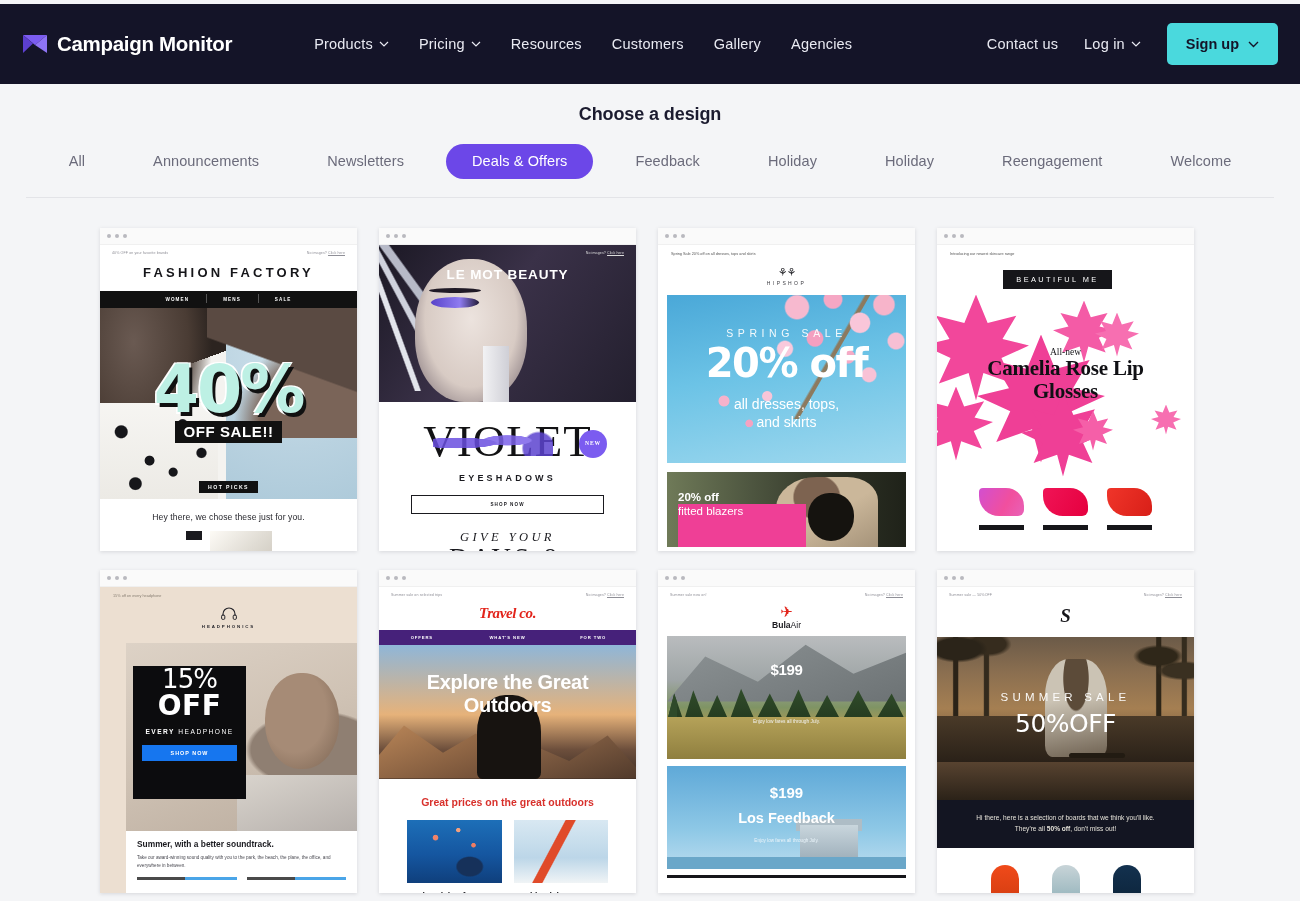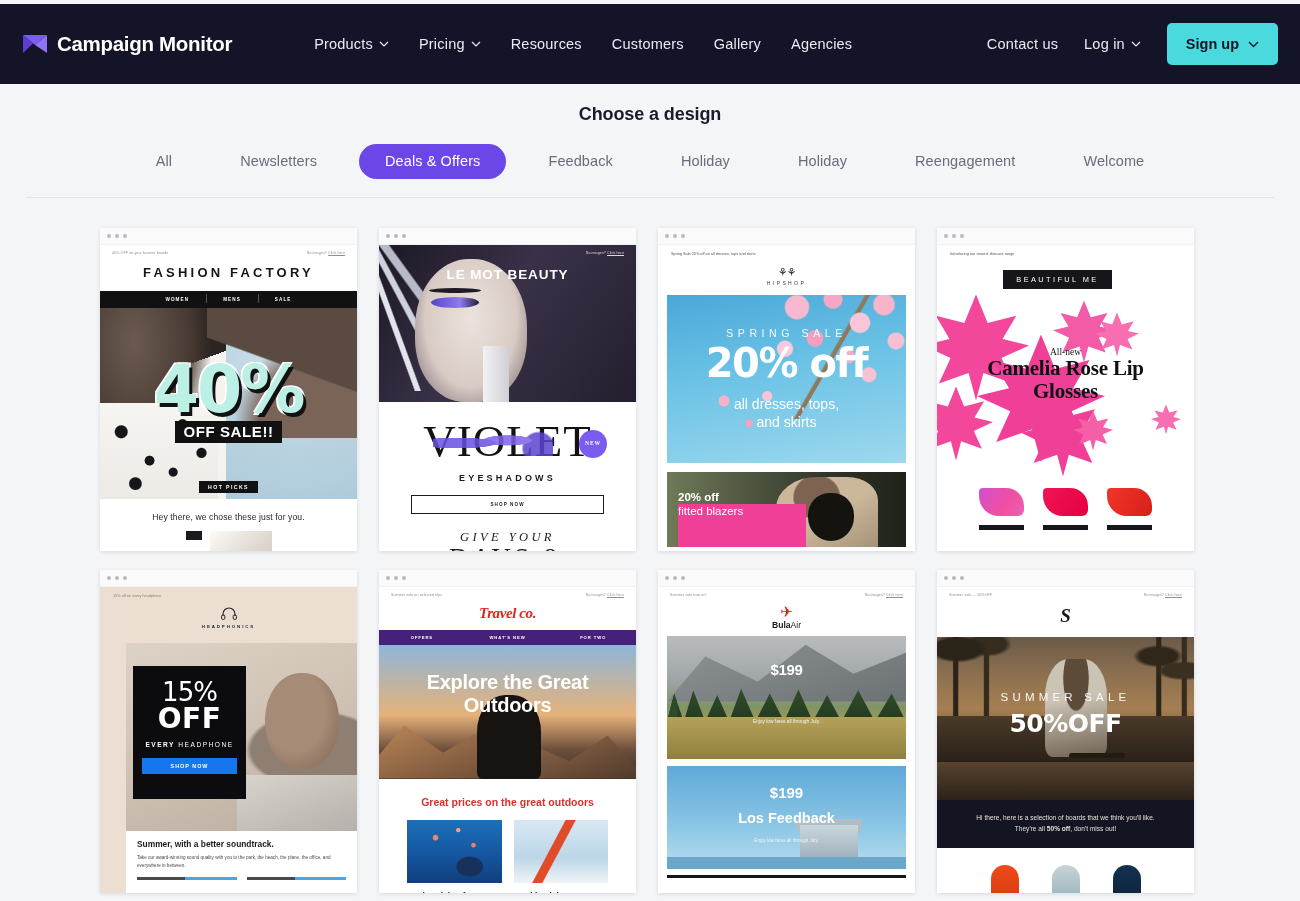--- a/index.html
+++ b/index.html
@@ -364,21 +364,21 @@
   .c5-photo .shirt {
     position: absolute; right: 0; bottom: 0; width: 120px; height: 62px;
     background: linear-gradient(160deg,#d9d4cd,#b4aeaa);
   }
   .c5-black {
     position: absolute; left: 33px; top: 79px; width: 113px; height: 133px;
     background: #0c0c0e; z-index: 2;
   }
   .c5-black .p15 {
     text-align: center; color: #fff; font-size: 26px; font-weight: normal;
-    padding-top: 13px; line-height: 1; letter-spacing: -1px;
+    line-height: 1; letter-spacing: -1px;
     font-family: "DejaVu Sans", sans-serif;
   }
   .c5-black .off {
     text-align: center; color: #fff; font-size: 28px; font-weight: bold;
     line-height: 1; letter-spacing: 0.5px; font-family: "DejaVu Sans", sans-serif;
   }
   .c5-black .every {
     text-align: center; color: #fff; font-size: 6.6px; letter-spacing: 1.5px;
     padding-top: 8px;
   }
@@ -561,21 +561,21 @@
   .c8-hero .ground {
     position: absolute; left: 0; right: 0; bottom: 38px; height: 46px;
     background: linear-gradient(180deg, #4a3a28, #2a2118);
   }
   .c8-hero .ss {
     position: absolute; left: 0; right: 0; top: 54px; text-align: center;
     color: #fff; font-size: 11.5px; letter-spacing: 4.2px; opacity: .95;
   }
   .c8-hero .fifty {
     position: absolute; left: 0; right: 0; top: 72px; text-align: center;
-    color: #fff; font-size: 25px; font-weight: bold; letter-spacing: -0.5px;
+    color: #fff; font-size: 25px; font-weight: normal; letter-spacing: -0.5px;
     font-family: "DejaVu Sans", sans-serif;
   }
   .c8-dark {
     background: #131522; padding: 12px 16px 13px 16px;
     text-align: center; color: #e4e1d8; font-size: 6.6px; line-height: 1.8;
   }
   .c8-dark b { font-weight: bold; }
   .c8-boards { display: flex; justify-content: center; gap: 33px; padding-top: 17px; }
   .c8-boards .b { width: 28px; height: 40px; border-radius: 14px 14px 4px 4px; }
   .c8-boards .b:nth-child(1) { background: linear-gradient(180deg,#f04a1a,#d13c10); }
@@ -641,20 +641,21 @@
       </span>
     </button>
   </div>
 </div>
 
 <div class="page-head">
   <div class="page-title">Choose a design</div>
   <div class="tabs-wrap">
     <div class="tabs">
       <div class="tab">All</div>
+      <div class="tab">Announcements</div>
       <div class="tab">Newsletters</div>
       <div class="tab active">Deals &amp; Offers</div>
       <div class="tab">Feedback</div>
       <div class="tab">Holiday</div>
       <div class="tab">Holiday</div>
       <div class="tab">Reengagement</div>
       <div class="tab">Welcome</div>
     </div>
   </div>
 </div>

